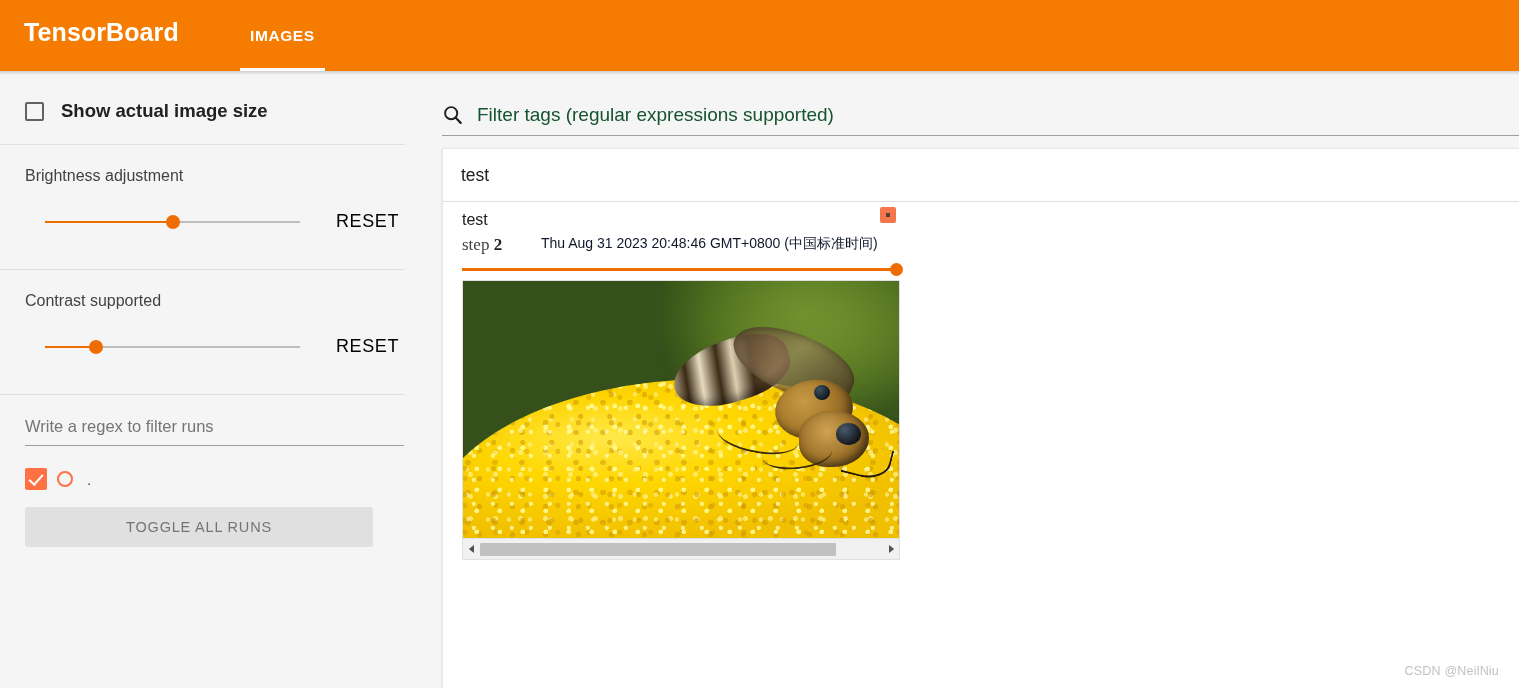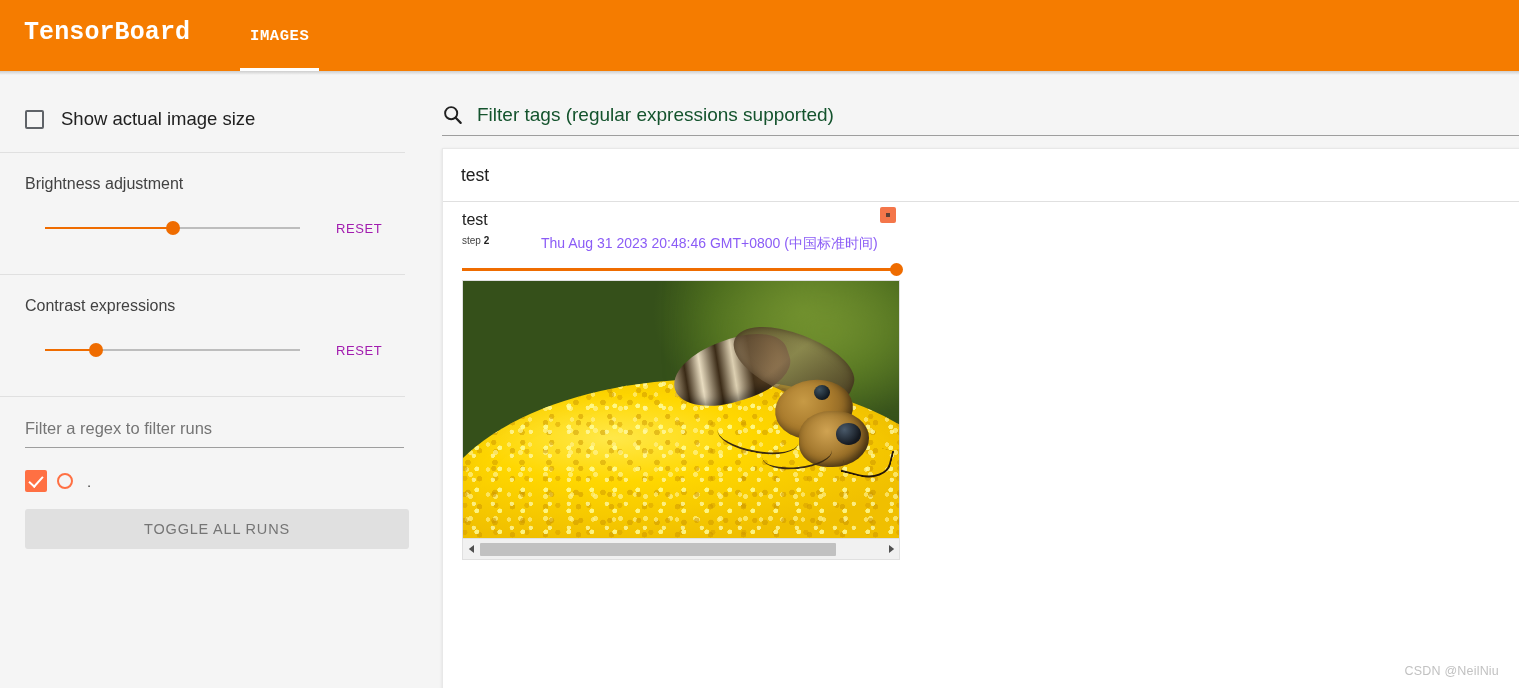--- a/index.html
+++ b/index.html
@@ -21,21 +21,20 @@
   }
 
   
   .appbar {
     position: absolute;
     left: 0; top: 0;
     width: 1519px;
     height: 71px;
     background: #f57c00;
     box-sizing: border-box;
-    font-family: Liberation Mono, monospace;
   }
   .brand {
     position: absolute;
     left: 24px;
     top: 18px;
     color: #ffffff;
     font-size: 25px;
     font-weight: bold;
     letter-spacing: 0.1px;
     white-space: nowrap;
@@ -90,21 +89,21 @@
   .side-section {
     position: relative;
     box-sizing: border-box;
     padding: 0 25px;
   }
   .side-divider {
     border-bottom: 1px solid #e0e0e0;
   }
 
   
-  .sec-imgsize { padding-top: 33px; padding-bottom: 22px; }
+  .sec-imgsize { padding-top: 25px; padding-bottom: 22px; font-weight: bold; }
   .checkrow { display: flex; align-items: center; cursor: pointer; }
   .cb-empty {
     width: 19px; height: 19px;
     border: 2px solid #5f6368;
     border-radius: 2px;
     background: transparent;
     box-sizing: border-box;
     flex: 0 0 auto;
   }
   .checkrow .lbl {
@@ -146,23 +145,23 @@
   .slider .thumb {
     position: absolute;
     top: 2px;
     width: 14px; height: 14px;
     border-radius: 50%;
     background: #ef6c00;
     transform: translateX(-7px);
   }
   .reset-btn {
     margin-left: 36px;
-    font-size: 13px;
+    font-size: 18px;
     letter-spacing: 0.6px;
-    color: #a21caf;
+    color: #000000;
     cursor: pointer;
     white-space: nowrap;
   }
 
   
   .sec-runs { padding-top: 22px; }
   .runs-title {
     font-size: 17px;
     color: #424242;
     margin-bottom: 22px;
@@ -207,21 +206,21 @@
     box-sizing: border-box;
     flex: 0 0 auto;
   }
   .run-name {
     margin-left: 14px;
     font-size: 15px;
     color: #424242;
   }
   .toggle-all {
     margin-top: 16px;
-    width: 384px;
+    width: 348px;
     height: 40px;
     background: #e0e0e0;
     border-radius: 3px;
     display: flex;
     align-items: center;
     justify-content: center;
     font-size: 14.5px;
     letter-spacing: 0.8px;
     color: #757575;
     cursor: pointer;
@@ -299,30 +298,31 @@
   }
   .ic-title {
     position: absolute;
     left: 0; top: 0;
     font-size: 16px;
     color: #212121;
   }
   .ic-step {
     position: absolute;
     left: 0; top: 24px;
-    font-size: 10px;
+    font-size: 17px;
     color: #424242;
     white-space: nowrap;
+    font-family: Liberation Serif, serif;
   }
   .ic-step b { color: #212121; font-weight: bold; }
   .ic-time {
     position: absolute;
     left: 79px; top: 24px;
     font-size: 14px;
-    color: #8b5cf6;
+    color: #0f172a;
     white-space: nowrap;
     text-align: right;
   }
   .run-badge {
     position: absolute;
     right: 6px; top: -4px;
     width: 16px; height: 16px;
     background: #f4764a;
     border-radius: 2px;
   }
@@ -545,33 +545,33 @@
         <div class="slider">
           <div class="track"></div>
           <div class="fill" id="bright-fill" style="width: 127.5px;"></div>
           <div class="thumb" id="bright-thumb" style="left: 127.5px;"></div>
         </div>
         <div class="reset-btn">RESET</div>
       </div>
     </div>
 
     <div class="side-section side-divider sec-slider">
-      <div class="slider-title">Contrast expressions</div>
+      <div class="slider-title">Contrast supported</div>
       <div class="slider-row">
         <div class="slider">
           <div class="track"></div>
           <div class="fill" id="contrast-fill" style="width: 51px;"></div>
           <div class="thumb" id="contrast-thumb" style="left: 51px;"></div>
         </div>
         <div class="reset-btn">RESET</div>
       </div>
     </div>
 
     <div class="side-section sec-runs">
-      <div class="runs-filter">Filter a regex to filter runs</div>
+      <div class="runs-filter">Write a regex to filter runs</div>
 
       <div class="run-row">
         <span class="cb-checked"></span>
         <span class="run-ring"></span>
         <span class="run-name">.</span>
       </div>
 
       <div class="toggle-all">
         <span>TOGGLE ALL RUNS</span>
       </div>

